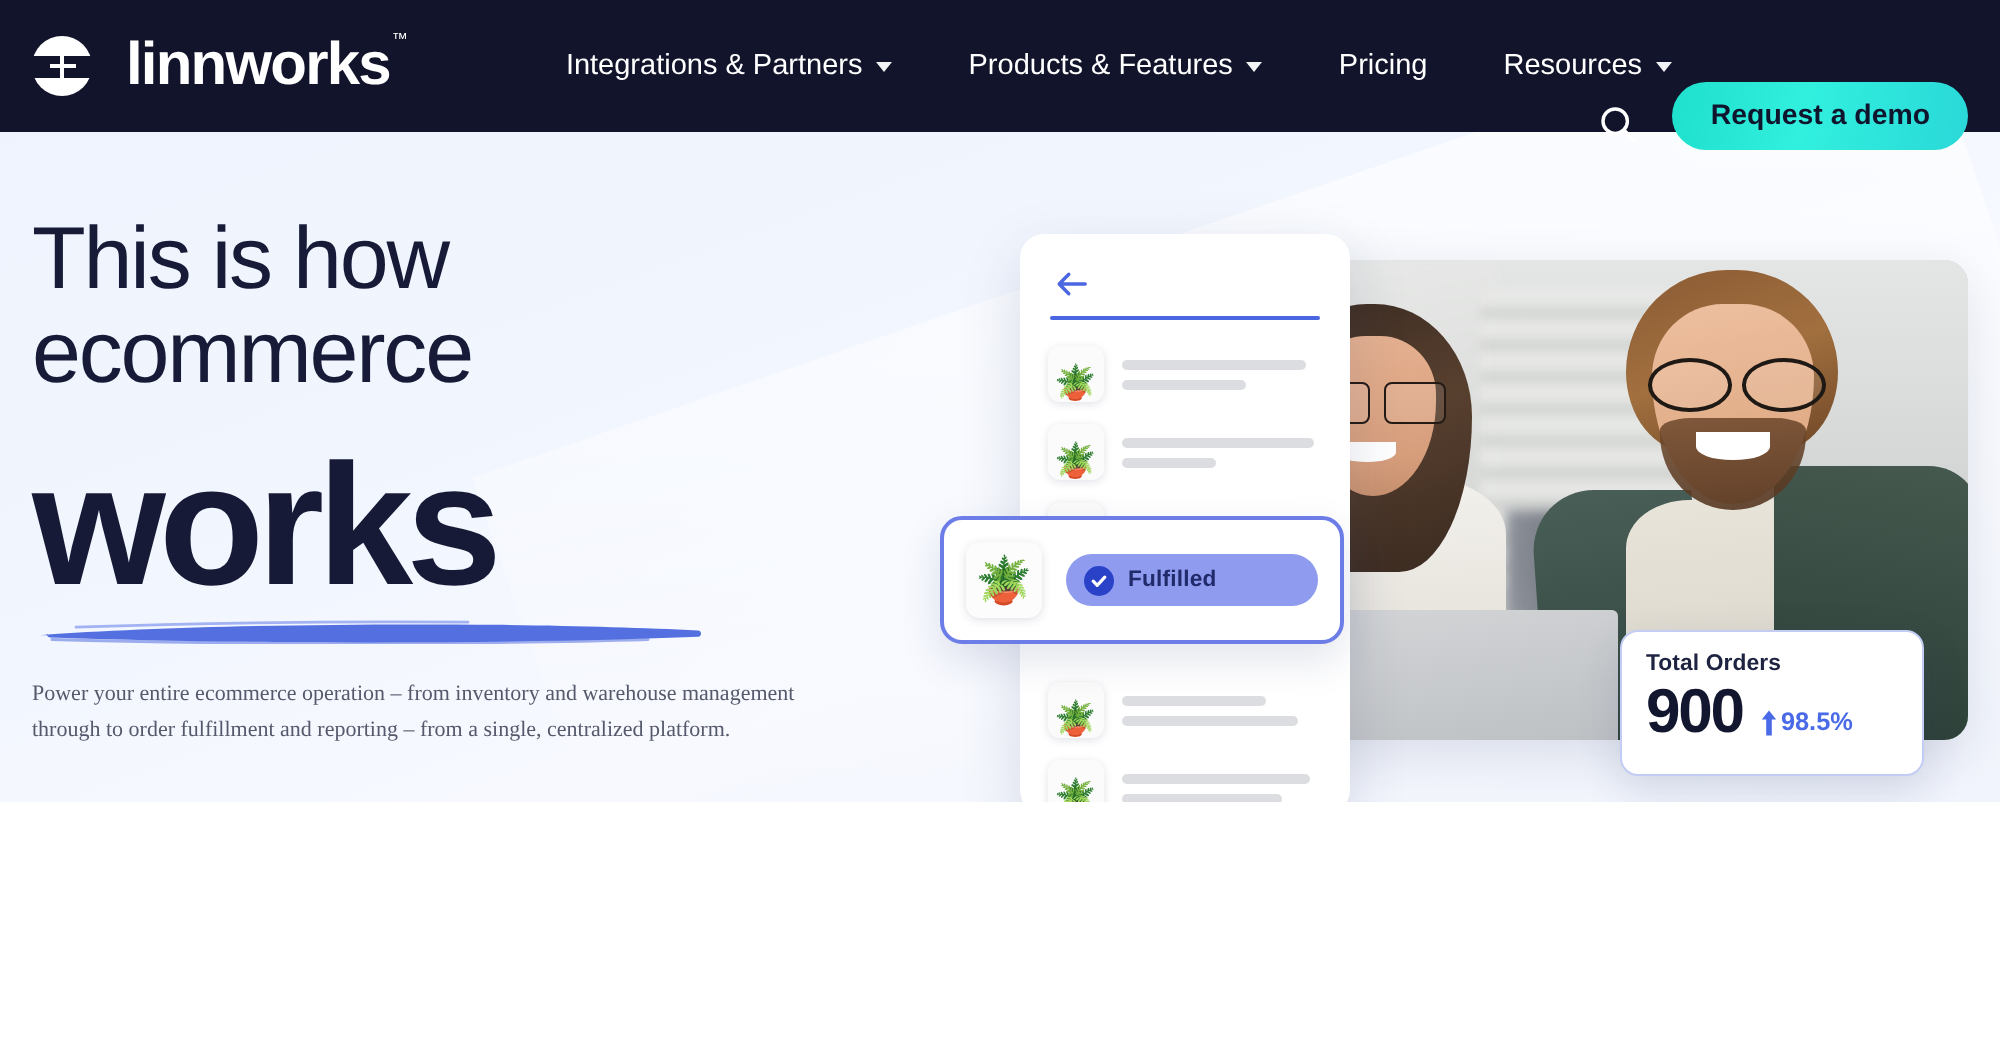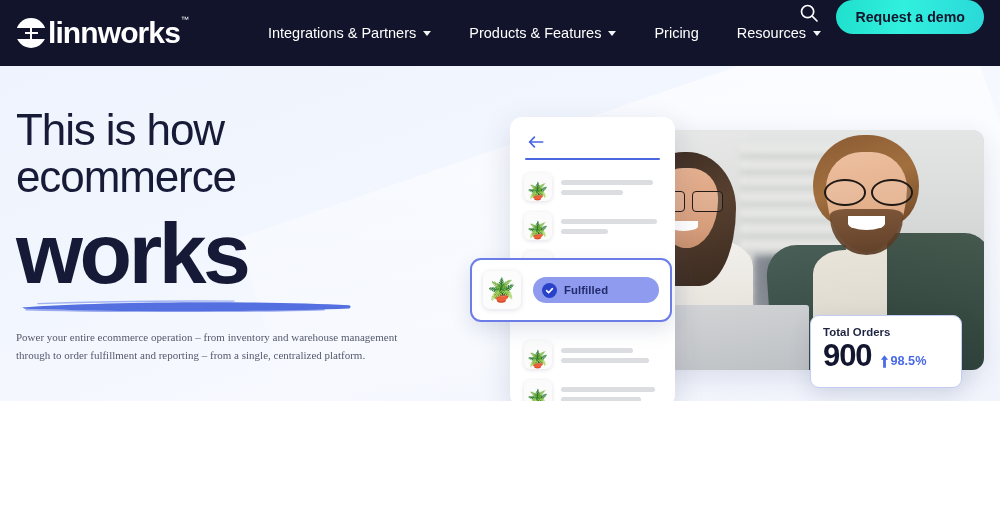--- a/index.html
+++ b/index.html
@@ -11,21 +11,21 @@
   .page { position: relative; width: 1000px; height: 523px; overflow: hidden; }
 
   
   .navbar {
     position: absolute; top: 0; left: 0; width: 1000px; height: 66px;
     background: #11142b;
     display: flex; align-items: center;
     z-index: 40;
   }
   .logo-wrap {
-    display: flex; align-items: center; margin-left: 16px; gap: 2px;
+    display: flex; align-items: center; margin-left: 16px; gap: 17px;
   }
   .logo-mark {
     width: 30px; height: 30px; border-radius: 50%;
     background: #ffffff; position: relative; flex: none;
     display: flex; align-items: center; justify-content: center;
   }
   .logo-mark::before {
     content: ""; position: absolute;
     width: 30px; height: 11px; background: #11142b;
     top: 9.5px; left: 0;
@@ -57,21 +57,21 @@
   }
   .caret {
     width: 0; height: 0; display: inline-block;
     border-left: 4.5px solid transparent;
     border-right: 4.5px solid transparent;
     border-top: 5px solid #ffffff;
     opacity: .95;
   }
   .nav-right {
     position: absolute; right: 16px; top: 0; height: 75px;
-    display: flex; align-items: flex-start; gap: 14px;
+    display: flex; align-items: flex-end; gap: 14px;
   }
   .search-btn {
     width: 26px; height: 26px; cursor: pointer;
     display: flex; align-items: center; justify-content: center;
   }
   .demo-btn {
     height: 34px; border-radius: 17px; padding: 0 19px;
     display: flex; align-items: center; justify-content: center;
     background: linear-gradient(100deg, #1fe0cc 0%, #31f0de 45%, #2ad8d8 100%);
     color: #10152e; font-size: 14.2px; font-weight: 600;
@@ -94,21 +94,21 @@
   }
 
   
   .hero-left { position: absolute; left: 16px; top: 41px; width: 420px; }
   .headline {
     color: #171b38; font-size: 44px; line-height: 1.06;
     font-weight: 400; letter-spacing: -1.1px;
   }
   .headline-big {
     display: block; font-size: 86px; font-weight: 700;
-    letter-spacing: -3.4px; line-height: 1.0; margin-top: 10px;
+    letter-spacing: -3.4px; line-height: 1.0; margin-top: 20px;
     color: #161a36;
   }
   .brush {
     position: relative; width: 334px; height: 13px; margin-top: 3px;
     margin-left: 2px;
   }
   .brush svg { display: block; }
   .hero-para {
     margin-top: 17px; width: 395px;
     color: #55596b; font-size: 11px; line-height: 1.62;

